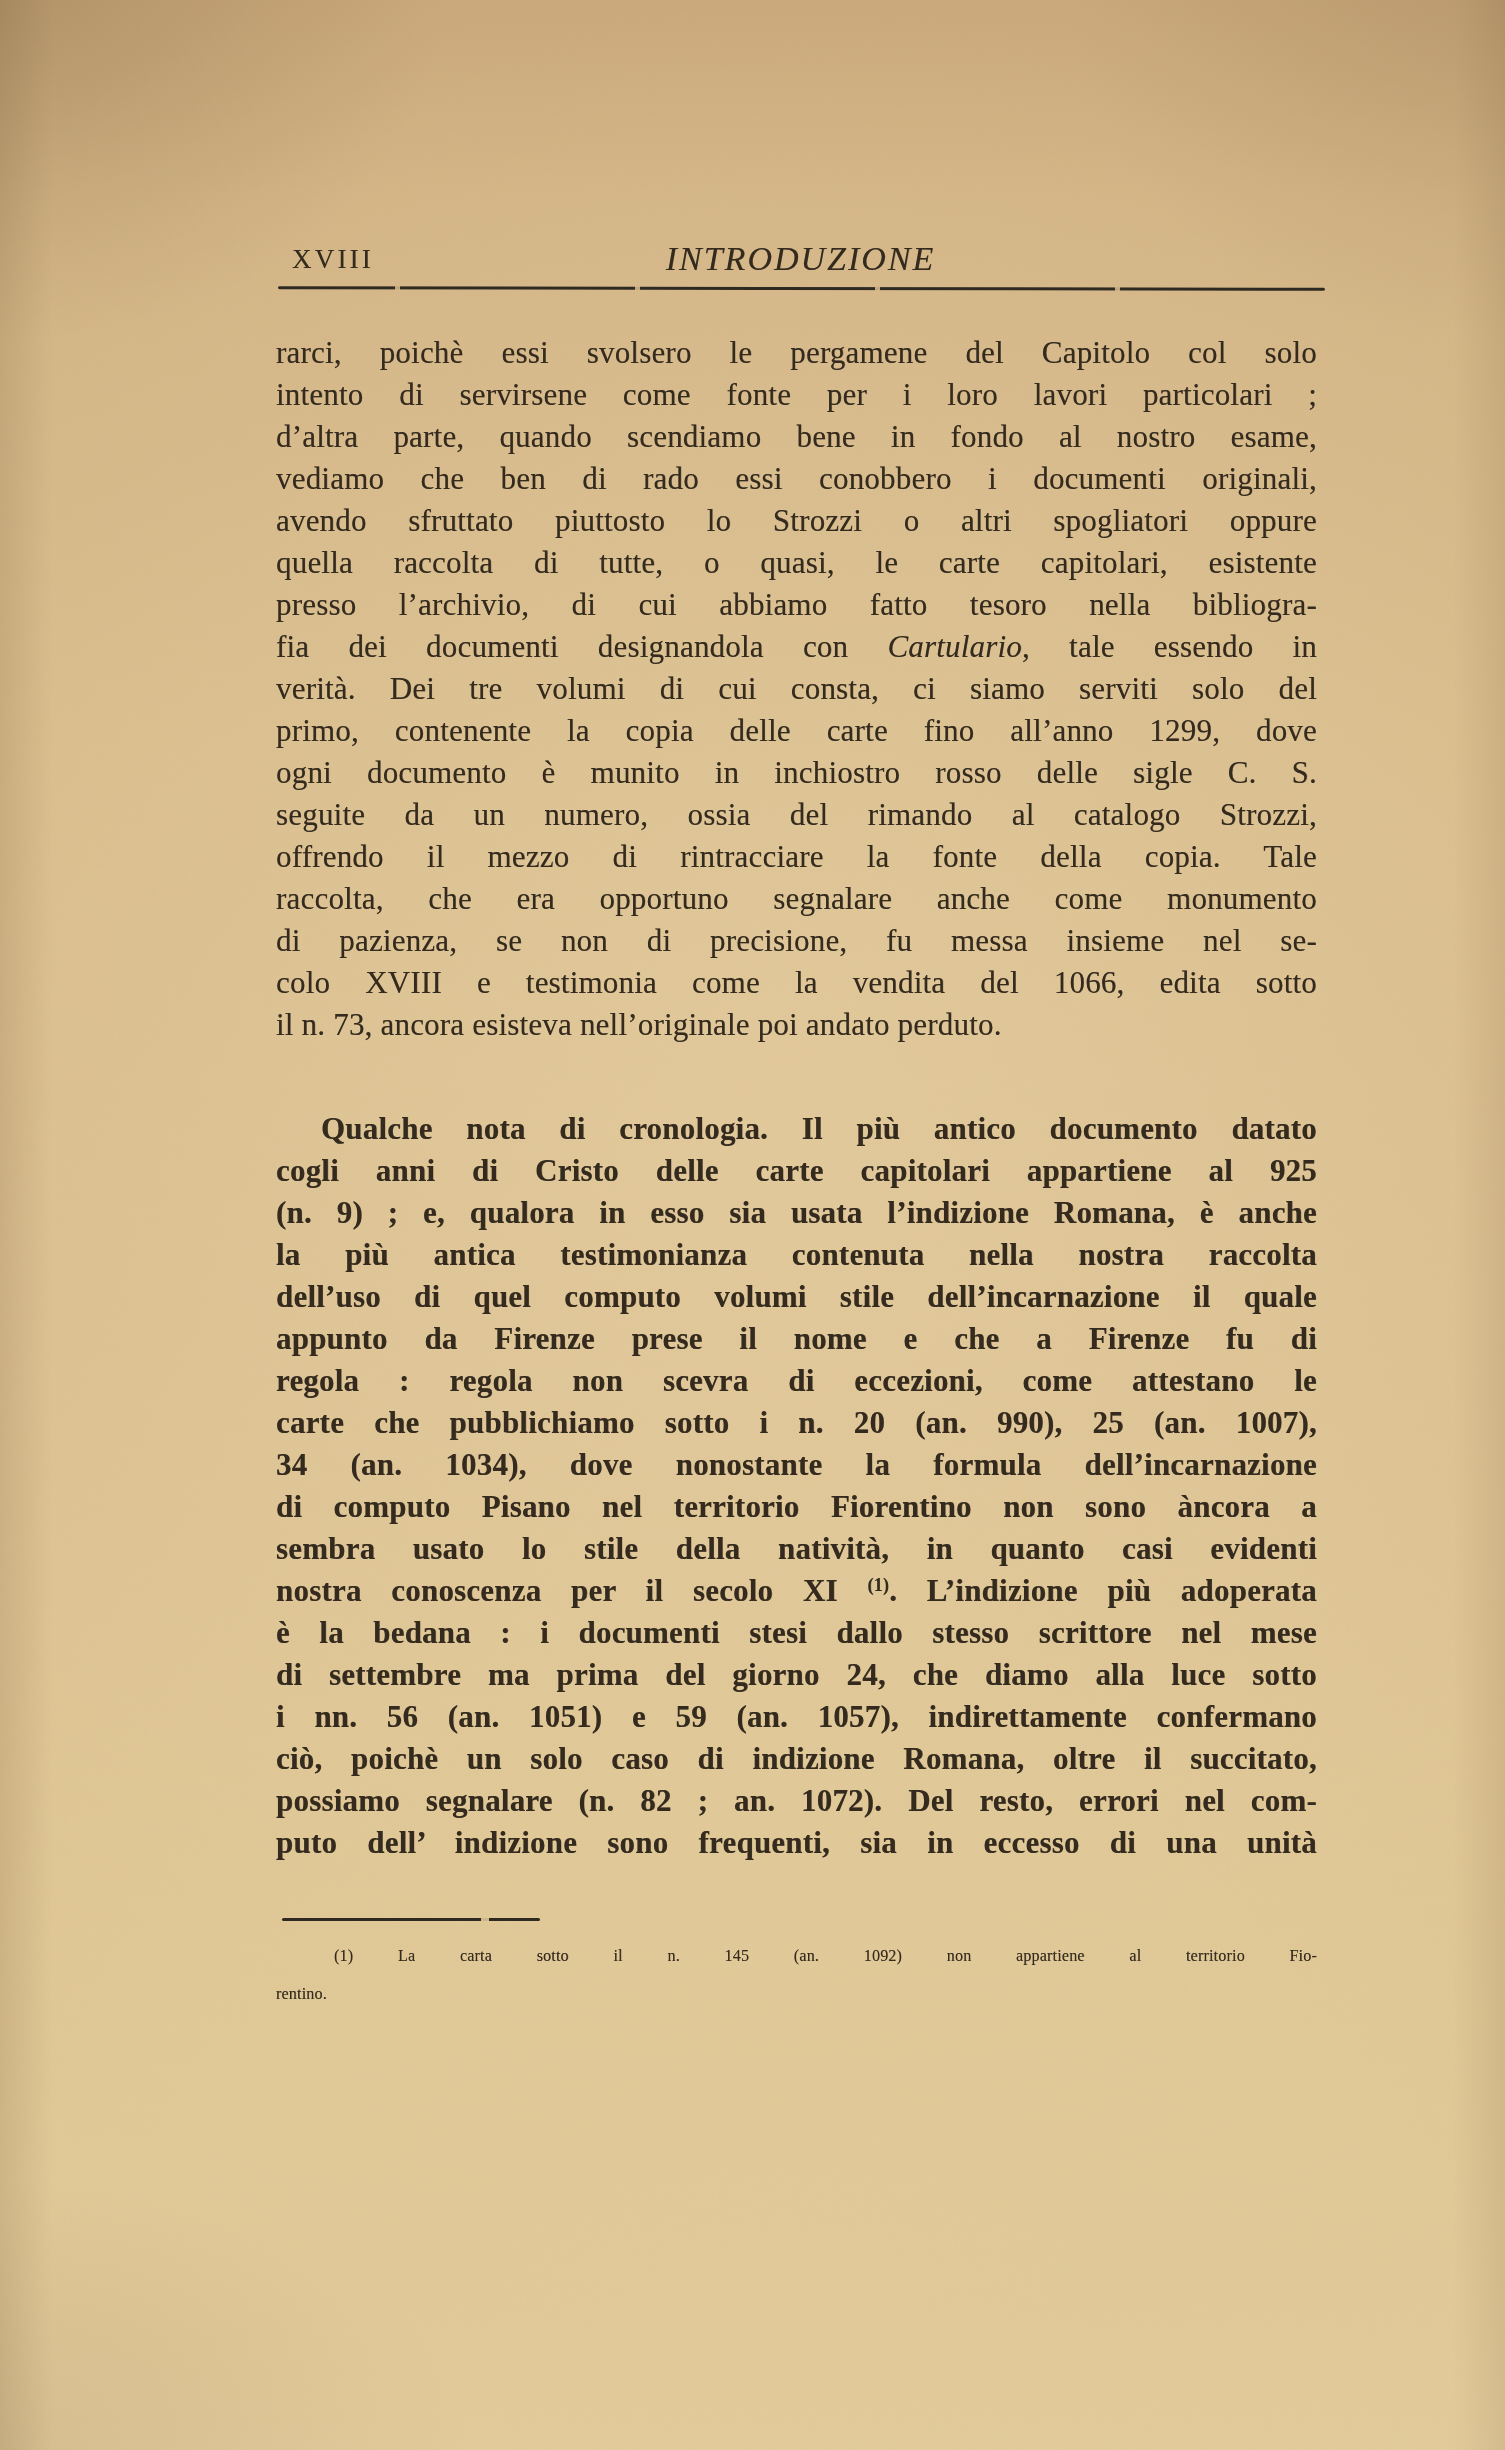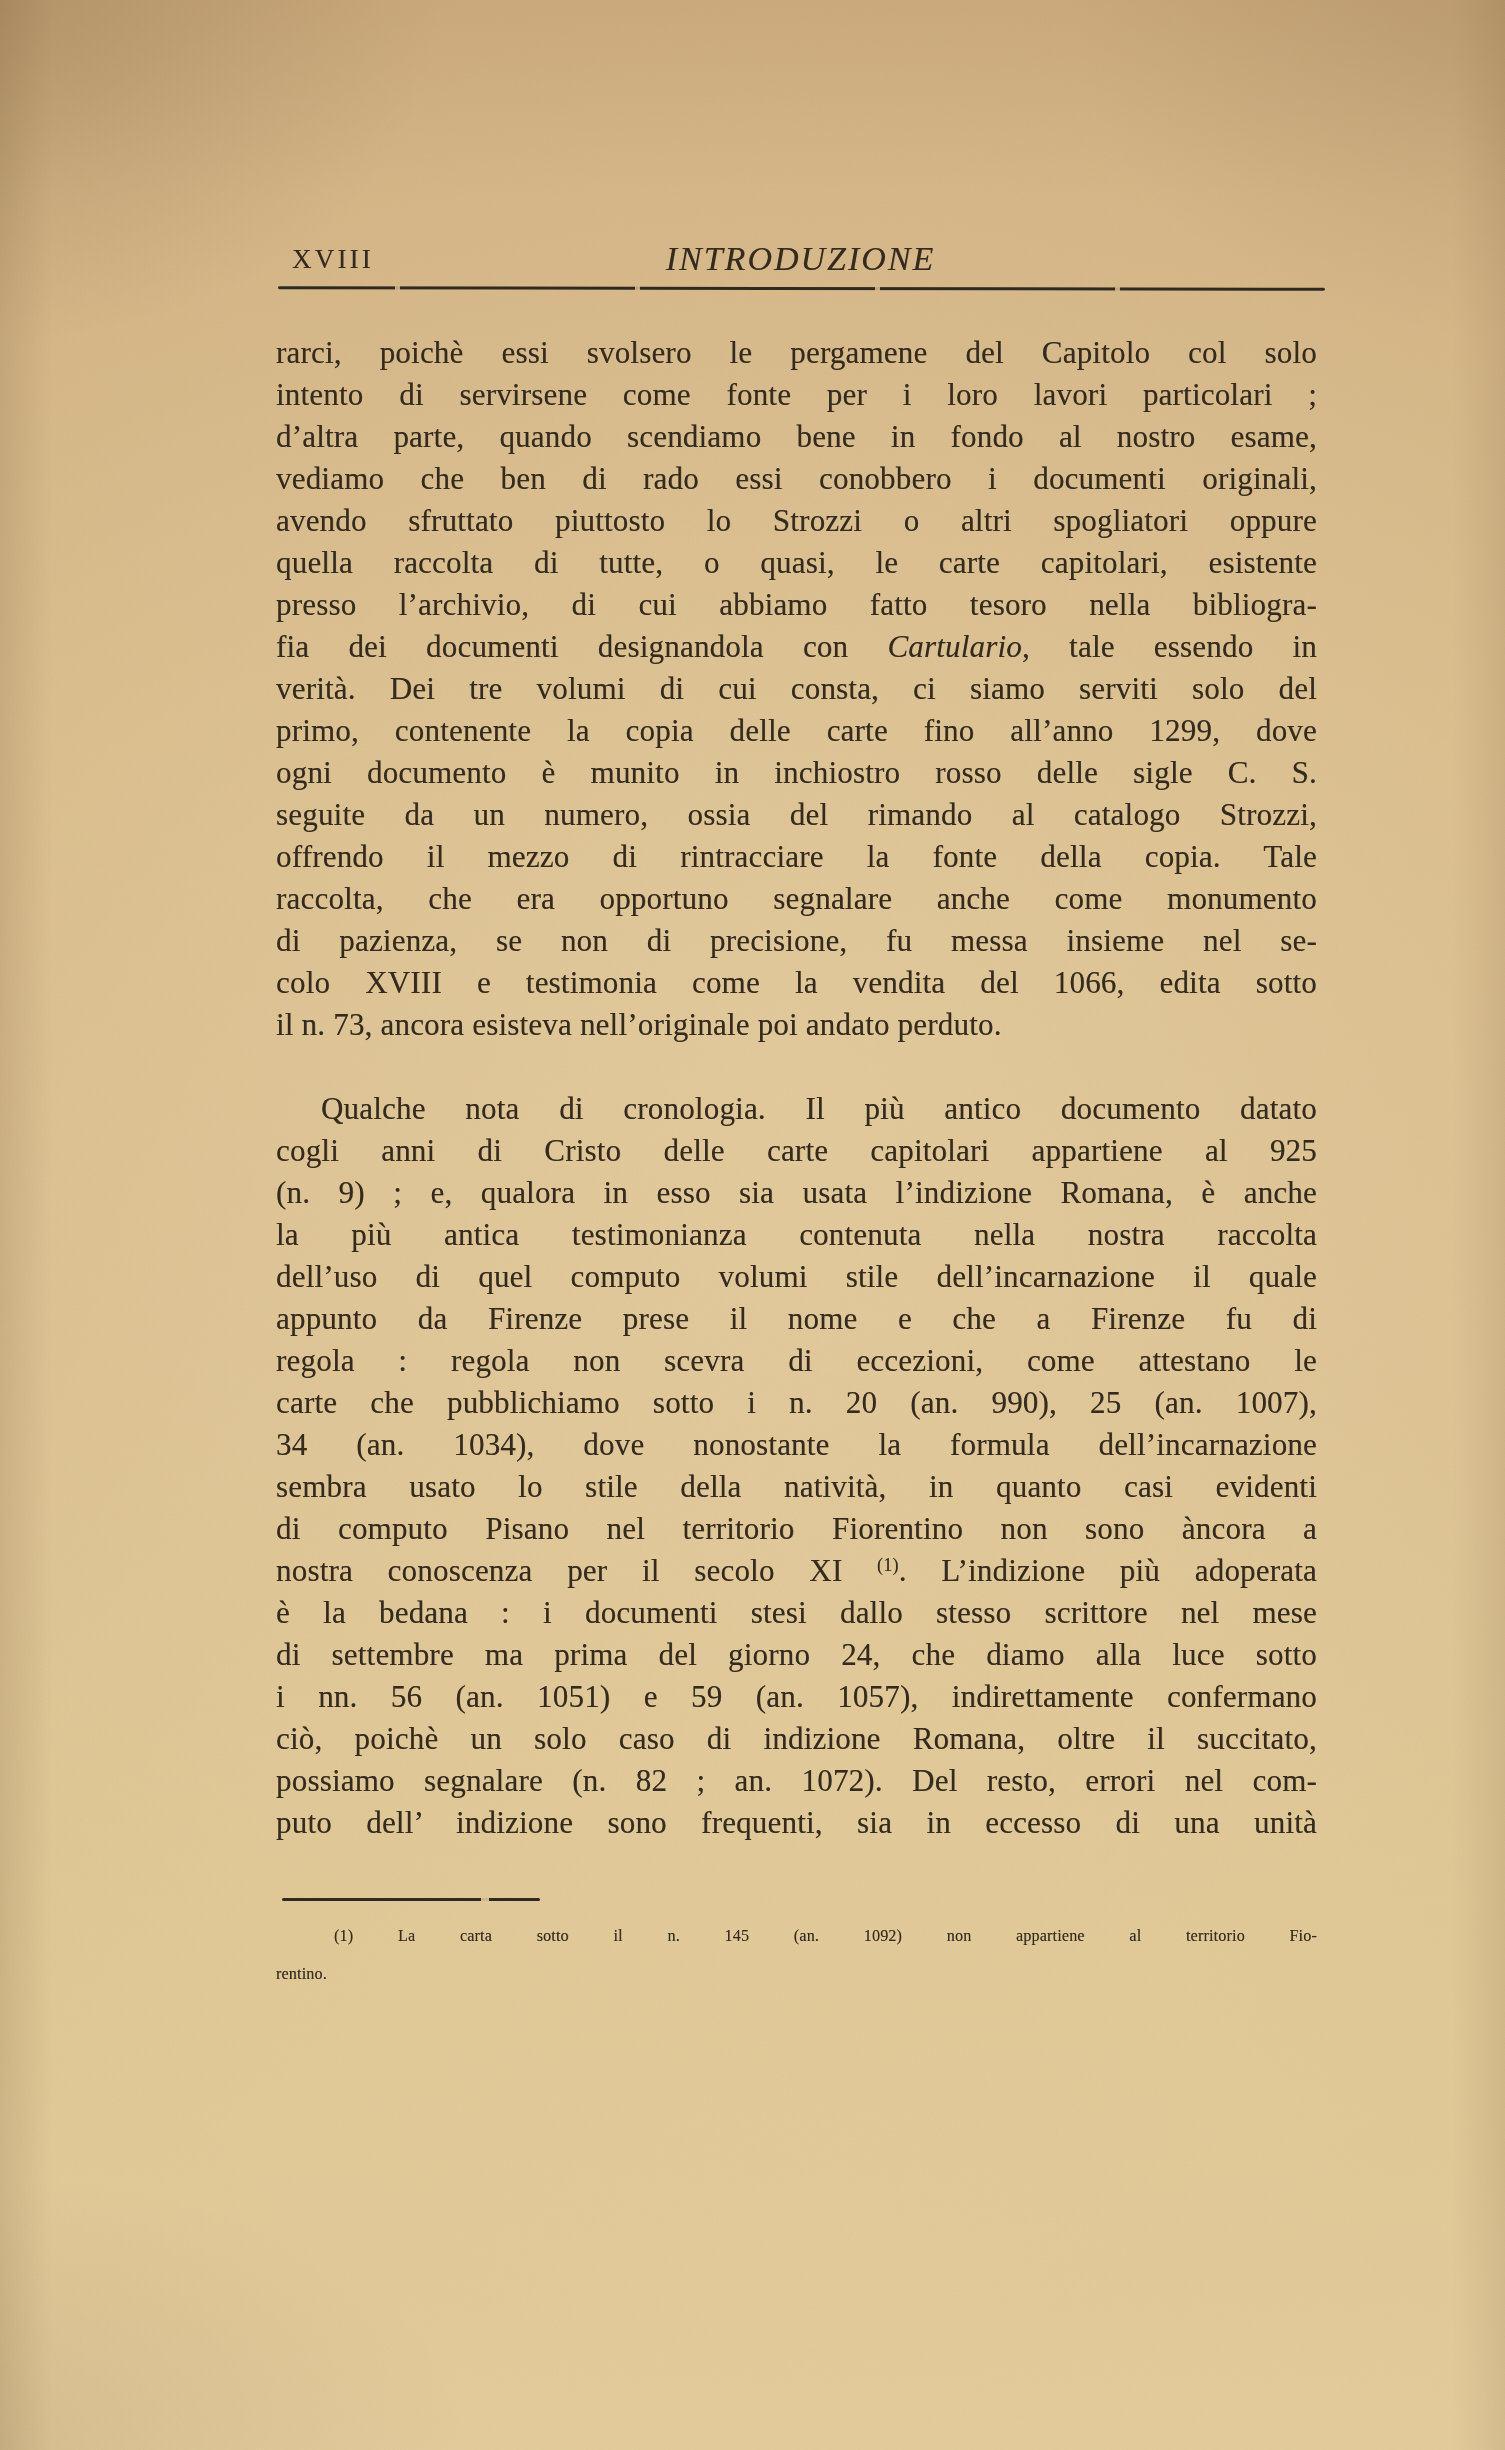--- a/index.html
+++ b/index.html
@@ -37,21 +37,21 @@
     position: absolute; left: 278px; top: 287px; width: 1047px; height: 3.2px;
     border-radius: 1.6px; transform: rotate(0.08deg);
     background: repeating-linear-gradient(90deg,
       #2f2a21 0px, #2f2a21 117px,
       rgba(47,42,33,0.12) 117px, rgba(47,42,33,0.12) 122px,
       #2f2a21 122px, #2f2a21 240px);
   }
 
   .content { position: absolute; left: 276px; top: 332px; width: 1041px; }
   .para { font-size: 31px; line-height: 42px; letter-spacing: 0.2px; }
-  .para.p2 { margin-top: 42px; }
+  .para.p2 { margin-top: 62px; font-weight: bold; }
   .tline { text-align: justify; text-align-last: justify; }
   .tline.lastleft { text-align-last: left; }
   .tline.firstindent { text-indent: 45px; }
   .content i { font-style: italic; }
   .content sup { font-size: 0.58em; vertical-align: 0.55em; line-height: 0; }
 
   .fn-rule {
     margin-top: 54px; margin-left: 6.4px; width: 258px; height: 3.2px; border-radius: 1.6px;
     background: linear-gradient(90deg, #2f2a21 0px, #2f2a21 199px,
       rgba(47,42,33,0.1) 199px, rgba(47,42,33,0.1) 207px, #2f2a21 207px, #2f2a21 258px);
@@ -96,22 +96,22 @@
     <div class="para p2">
         <div class="tline firstindent">Qualche nota di cronologia. Il più antico documento datato</div>
         <div class="tline">cogli anni di Cristo delle carte capitolari appartiene al 925</div>
         <div class="tline">(n. 9) ; e, qualora in esso sia usata l’indizione Romana, è anche</div>
         <div class="tline">la più antica testimonianza contenuta nella nostra raccolta</div>
         <div class="tline">dell’uso di quel computo volumi stile dell’incarnazione il quale</div>
         <div class="tline">appunto da Firenze prese il nome e che a Firenze fu di</div>
         <div class="tline">regola : regola non scevra di eccezioni, come attestano le</div>
         <div class="tline">carte che pubblichiamo sotto i n. 20 (an. 990), 25 (an. 1007),</div>
         <div class="tline">34 (an. 1034), dove nonostante la formula dell’incarnazione</div>
+        <div class="tline">di computo Pisano nel territorio Fiorentino non sono àncora a</div>
         <div class="tline">sembra usato lo stile della natività, in quanto casi evidenti</div>
-        <div class="tline">di computo Pisano nel territorio Fiorentino non sono àncora a</div>
         <div class="tline">nostra conoscenza per il secolo XI <sup>(1)</sup>. L’indizione più adoperata</div>
         <div class="tline">è la bedana : i documenti stesi dallo stesso scrittore nel mese</div>
         <div class="tline">di settembre ma prima del giorno 24, che diamo alla luce sotto</div>
         <div class="tline">i nn. 56 (an. 1051) e 59 (an. 1057), indirettamente confermano</div>
         <div class="tline">ciò, poichè un solo caso di indizione Romana, oltre il succitato,</div>
         <div class="tline">possiamo segnalare (n. 82 ; an. 1072). Del resto, errori nel com-</div>
         <div class="tline">puto dell’ indizione sono frequenti, sia in eccesso di una unità</div>
       </div>
     <div class="fn-rule"></div>
     <div class="footnote">

